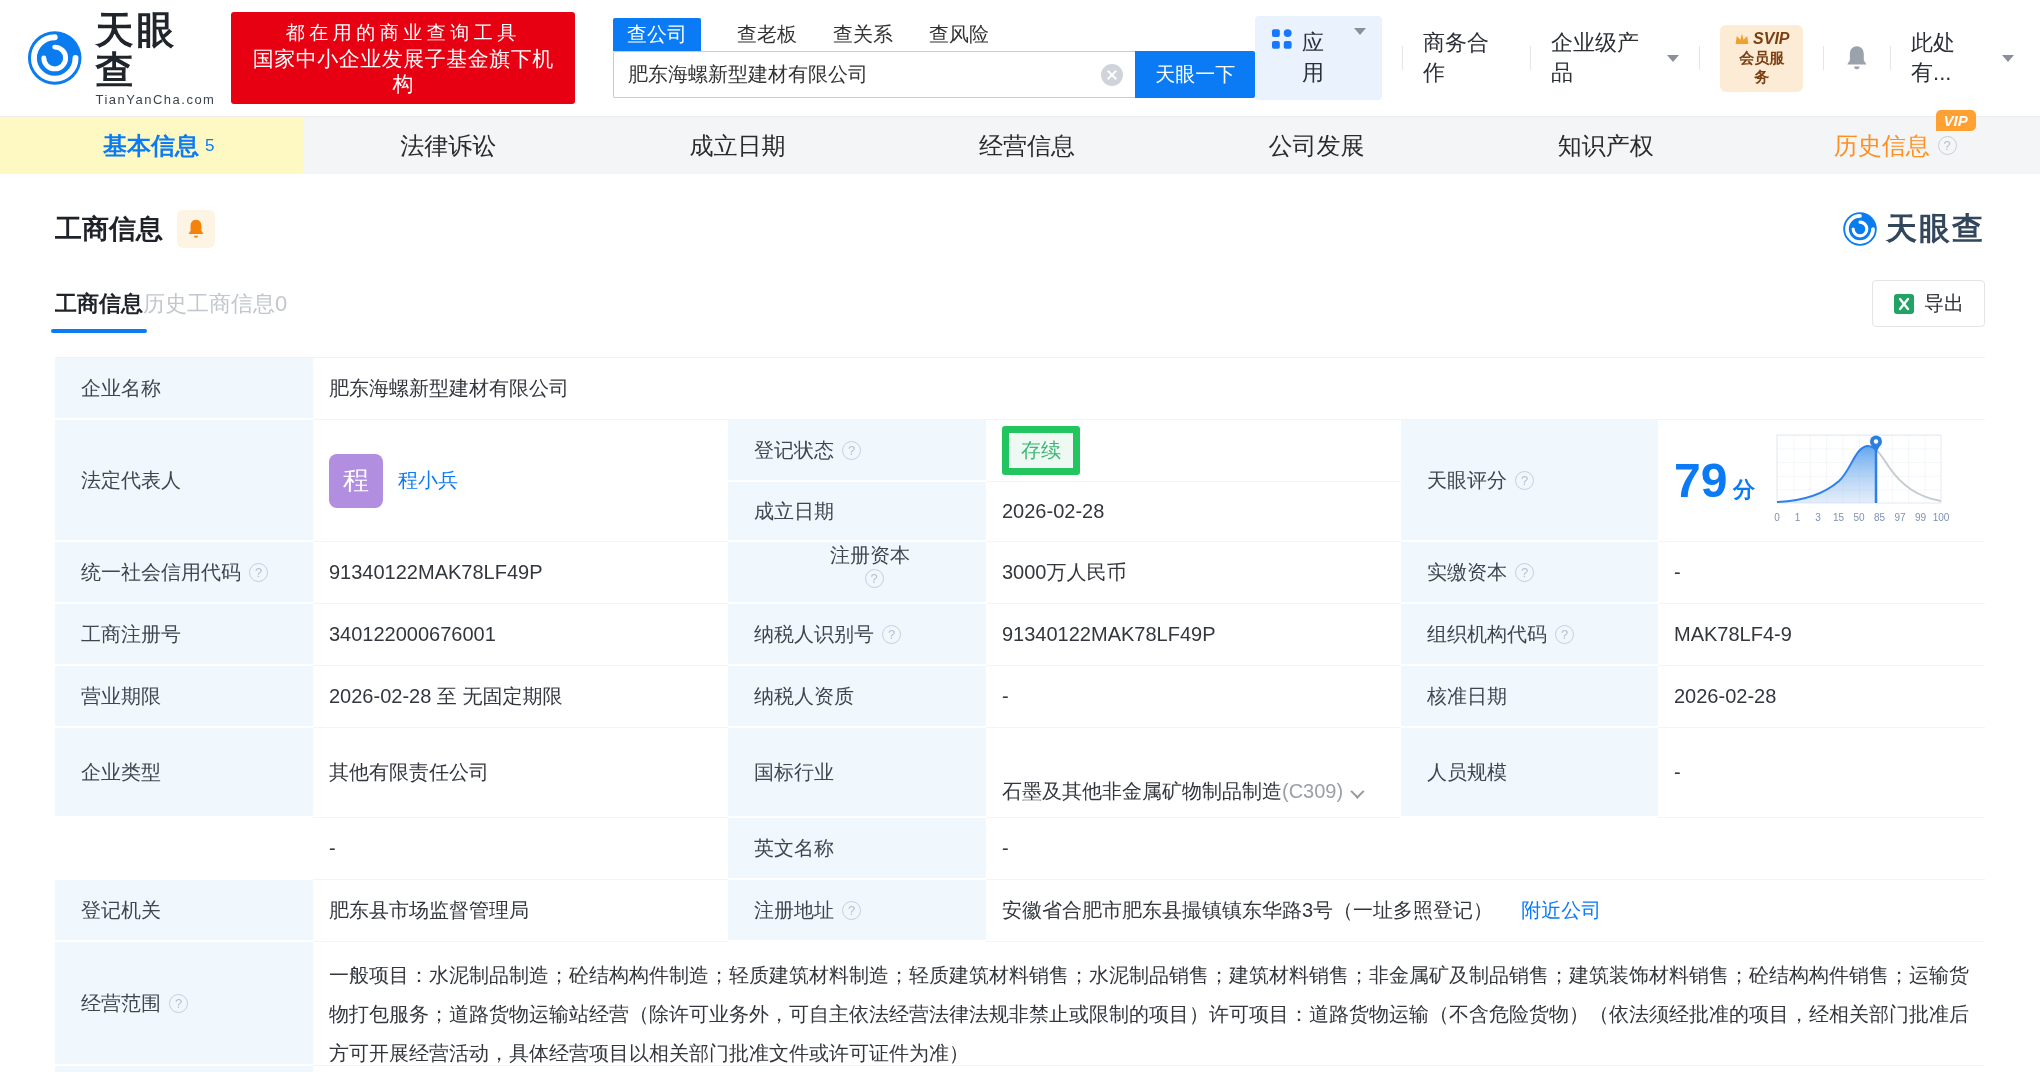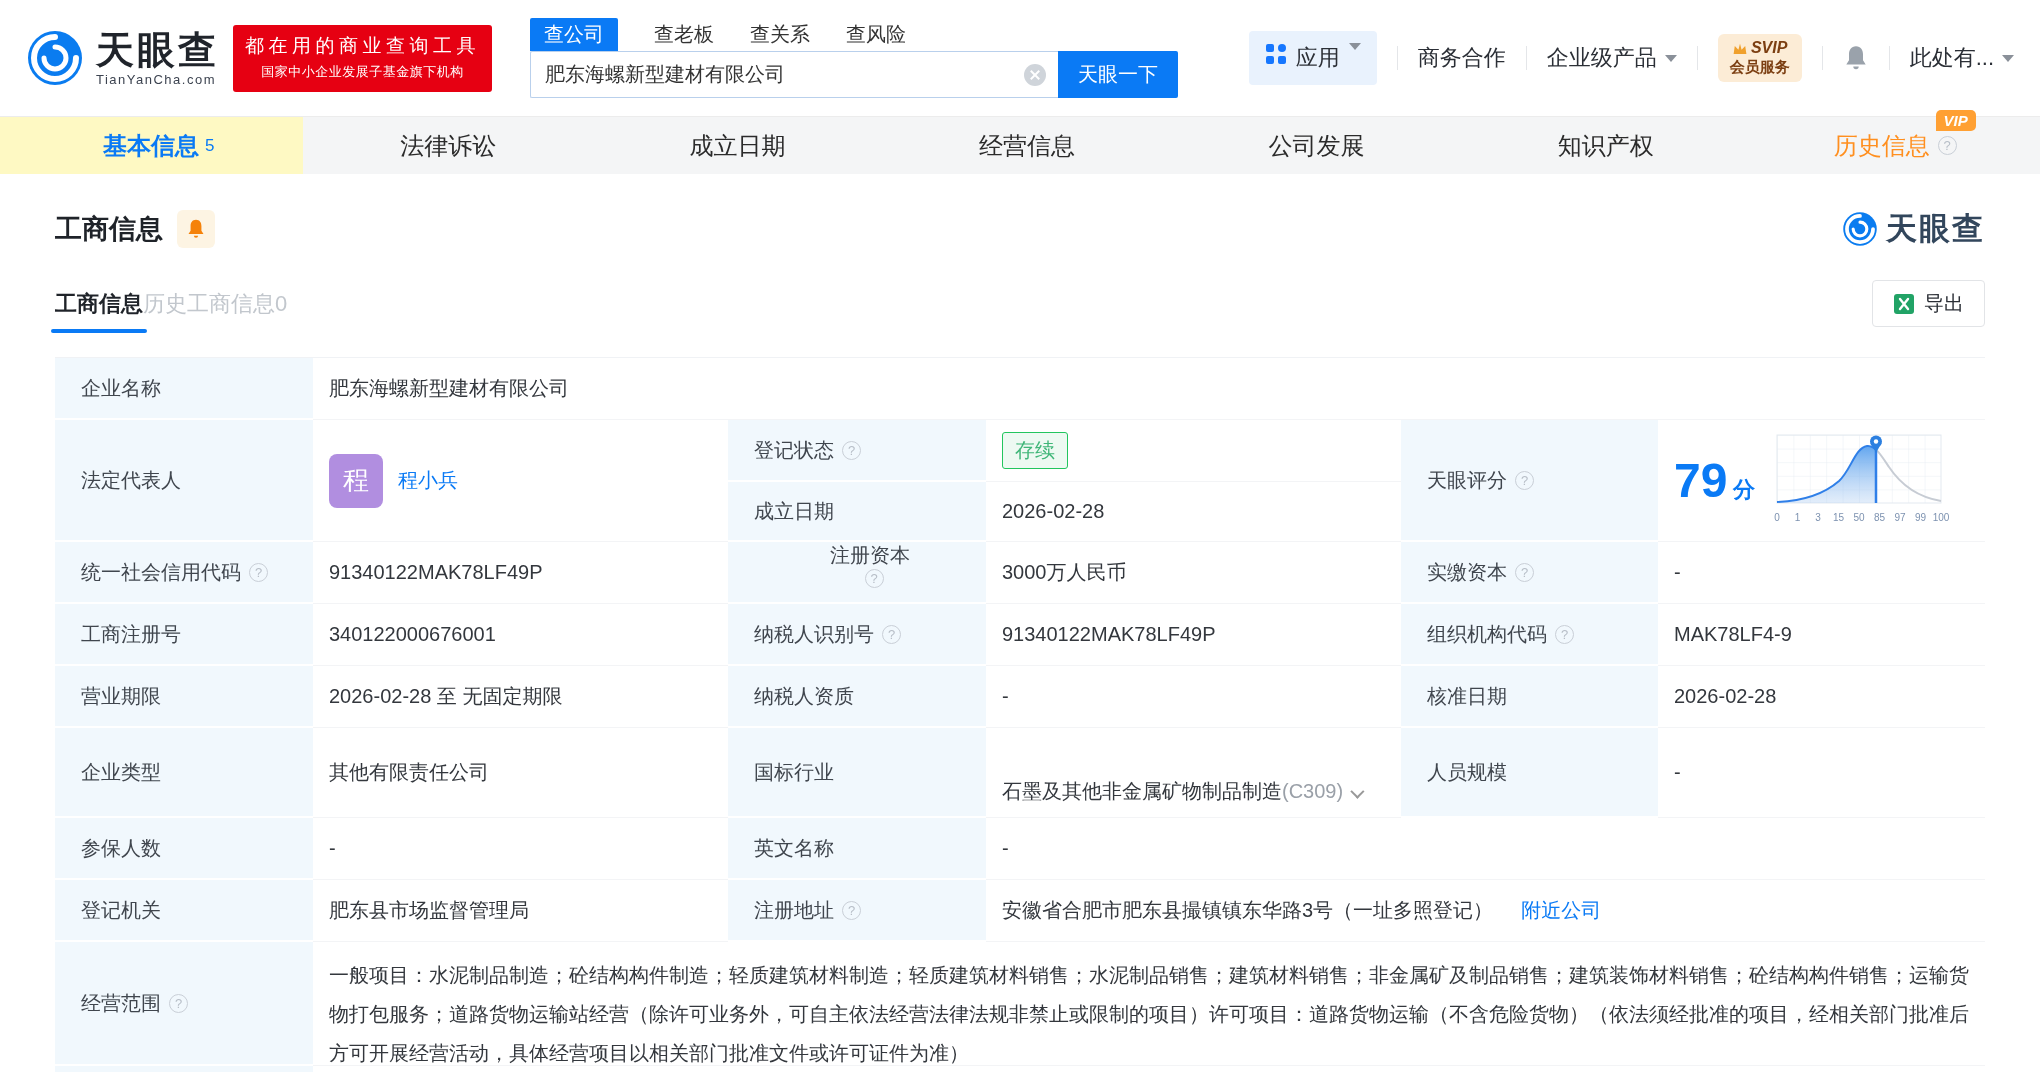--- a/index.html
+++ b/index.html
@@ -6,21 +6,21 @@
   html,body { width:2040px; height:1072px; overflow:hidden; background:#fff;
     font-family:"Liberation Sans","DejaVu Sans",sans-serif; color:#333; }
 
   
   .header { height:116px; background:#fff; display:flex; align-items:center; padding:0 26px; }
   .logo { display:flex; align-items:center; gap:12px; }
   .logo-text .cn { font-size:38px; font-weight:bold; color:#20242b; letter-spacing:3px; line-height:40px;}
   .logo-text .en { font-size:13px; color:#3c4350; letter-spacing:1.5px; margin-top:2px; }
   .slogan { margin-left:14px; background:#e60012; color:#fff; border-radius:3px; padding:8px 12px; text-align:center;}
   .slogan .l1 { font-size:19px; letter-spacing:4.5px; line-height:26px;}
-  .slogan .l2 { font-size:13px; letter-spacing:0.5px; line-height:25px;}
+  .slogan .l2 { font-size:21px; letter-spacing:0.5px; line-height:25px;}
 
   .search-wrap { margin-left:38px; width:648px; }
   .search-tabs { display:flex; align-items:flex-end; gap:36px; height:32px; }
   .search-tab { font-size:20px; color:#333; padding:3px 0; cursor:pointer;}
   .search-tab.active { background:#0a7af5; color:#fff; padding:3px 14px; border-radius:2px 2px 0 0;}
   .search-row { display:flex; height:47px; }
   .search-box { position:relative; flex:1; border:1px solid #b9d0ec; border-right:none; background:#fff; border-radius:2px 0 0 2px;}
   .search-box input { width:100%; height:100%; border:none; outline:none; font-size:20px; color:#333; padding:0 48px 0 14px; background:transparent; font-family:inherit;}
   .clear-btn { position:absolute; right:12px; top:12px; width:22px; height:22px; border-radius:50%; background:#cfd4da; cursor:pointer;}
   .clear-btn::before,.clear-btn::after{ content:""; position:absolute; left:10px; top:5px; width:2px; height:12px; background:#fff;}
@@ -64,21 +64,21 @@
   
   .biz-table { margin-top:30px; display:grid; width:1930px;
     grid-template-columns:258px 415px 258px 415px 257px 327px;
     grid-template-rows:62px 62px 60px 62px 62px 62px 90px 62px 62px 124px 14px;
     border-top:1px solid #f0f2f5;}
   .lb { background:#f1f8fd; display:flex; align-items:center; padding-left:26px; font-size:20px; color:#40464e; border-bottom:2px solid #fff;}
   .vl { background:#fff; display:flex; align-items:center; padding:0 16px; font-size:20px; color:#33373d; border-bottom:1px solid #f3f4f6;}
   .vl.wrap { padding:14px 16px; line-height:39px; align-items:flex-start; display:block;}
   .link { color:#0a7af5; cursor:pointer; text-decoration:none;}
   .avatar { width:54px; height:54px; border-radius:8px; background:#b18ee0; color:#fff; font-size:26px; display:flex; align-items:center; justify-content:center; cursor:pointer; flex:none;}
-  .status-badge { display:inline-flex; padding:4px 12px; font-size:20px; color:#3fb678; background:#edf9f2; border:1px solid #22c55e; border-radius:3px;}
+  .status-badge { display:inline-flex; padding:4px 12px; font-size:20px; color:#3fb678; background:#edf9f2; border:7px solid #22c55e; border-radius:3px;}
   .chev { width:10px; height:10px; border-right:2px solid #999; border-bottom:2px solid #999; transform:rotate(45deg) translateY(-2px); display:inline-block; margin-left:8px; cursor:pointer;}
   .score-cell { gap:16px; }
   .score-num { font-size:48px; font-weight:bold; color:#0a7af5; line-height:48px;}
   .score-unit { font-size:22px; color:#0a7af5; font-weight:bold;}
   .industry-code { color:#9aa0a8;}
 </style>
 </head>
 <body>
 
 <div class="header">
@@ -322,21 +322,20 @@
     <div class="vl" style="grid-row:7;grid-column:2;">其他有限责任公司</div>
     <div class="lb" style="grid-row:7;grid-column:3;">国标行业</div>
     <div class="vl" style="grid-row:7;grid-column:4;">
       <span style="line-height:34px;margin-top:36px;">
         <span>石墨及其他非金属矿物制品制造</span><span class="industry-code">(C309)</span><span class="chev"></span>
       </span>
     </div>
     <div class="lb" style="grid-row:7;grid-column:5;">人员规模</div>
     <div class="vl" style="grid-row:7;grid-column:6;">-</div>
 
-    <div class="lb" style="grid-row:8;grid-column:1;">参保人数</div>
     <div class="vl" style="grid-row:8;grid-column:2;">-</div>
     <div class="lb" style="grid-row:8;grid-column:3;">英文名称</div>
     <div class="vl" style="grid-row:8;grid-column:4/7;">-</div>
 
     <div class="lb" style="grid-row:9;grid-column:1;">登记机关</div>
     <div class="vl" style="grid-row:9;grid-column:2;">肥东县市场监督管理局</div>
     <div class="lb" style="grid-row:9;grid-column:3;">
       <span>注册地址</span>
       <span class="help">?</span>
     </div>

